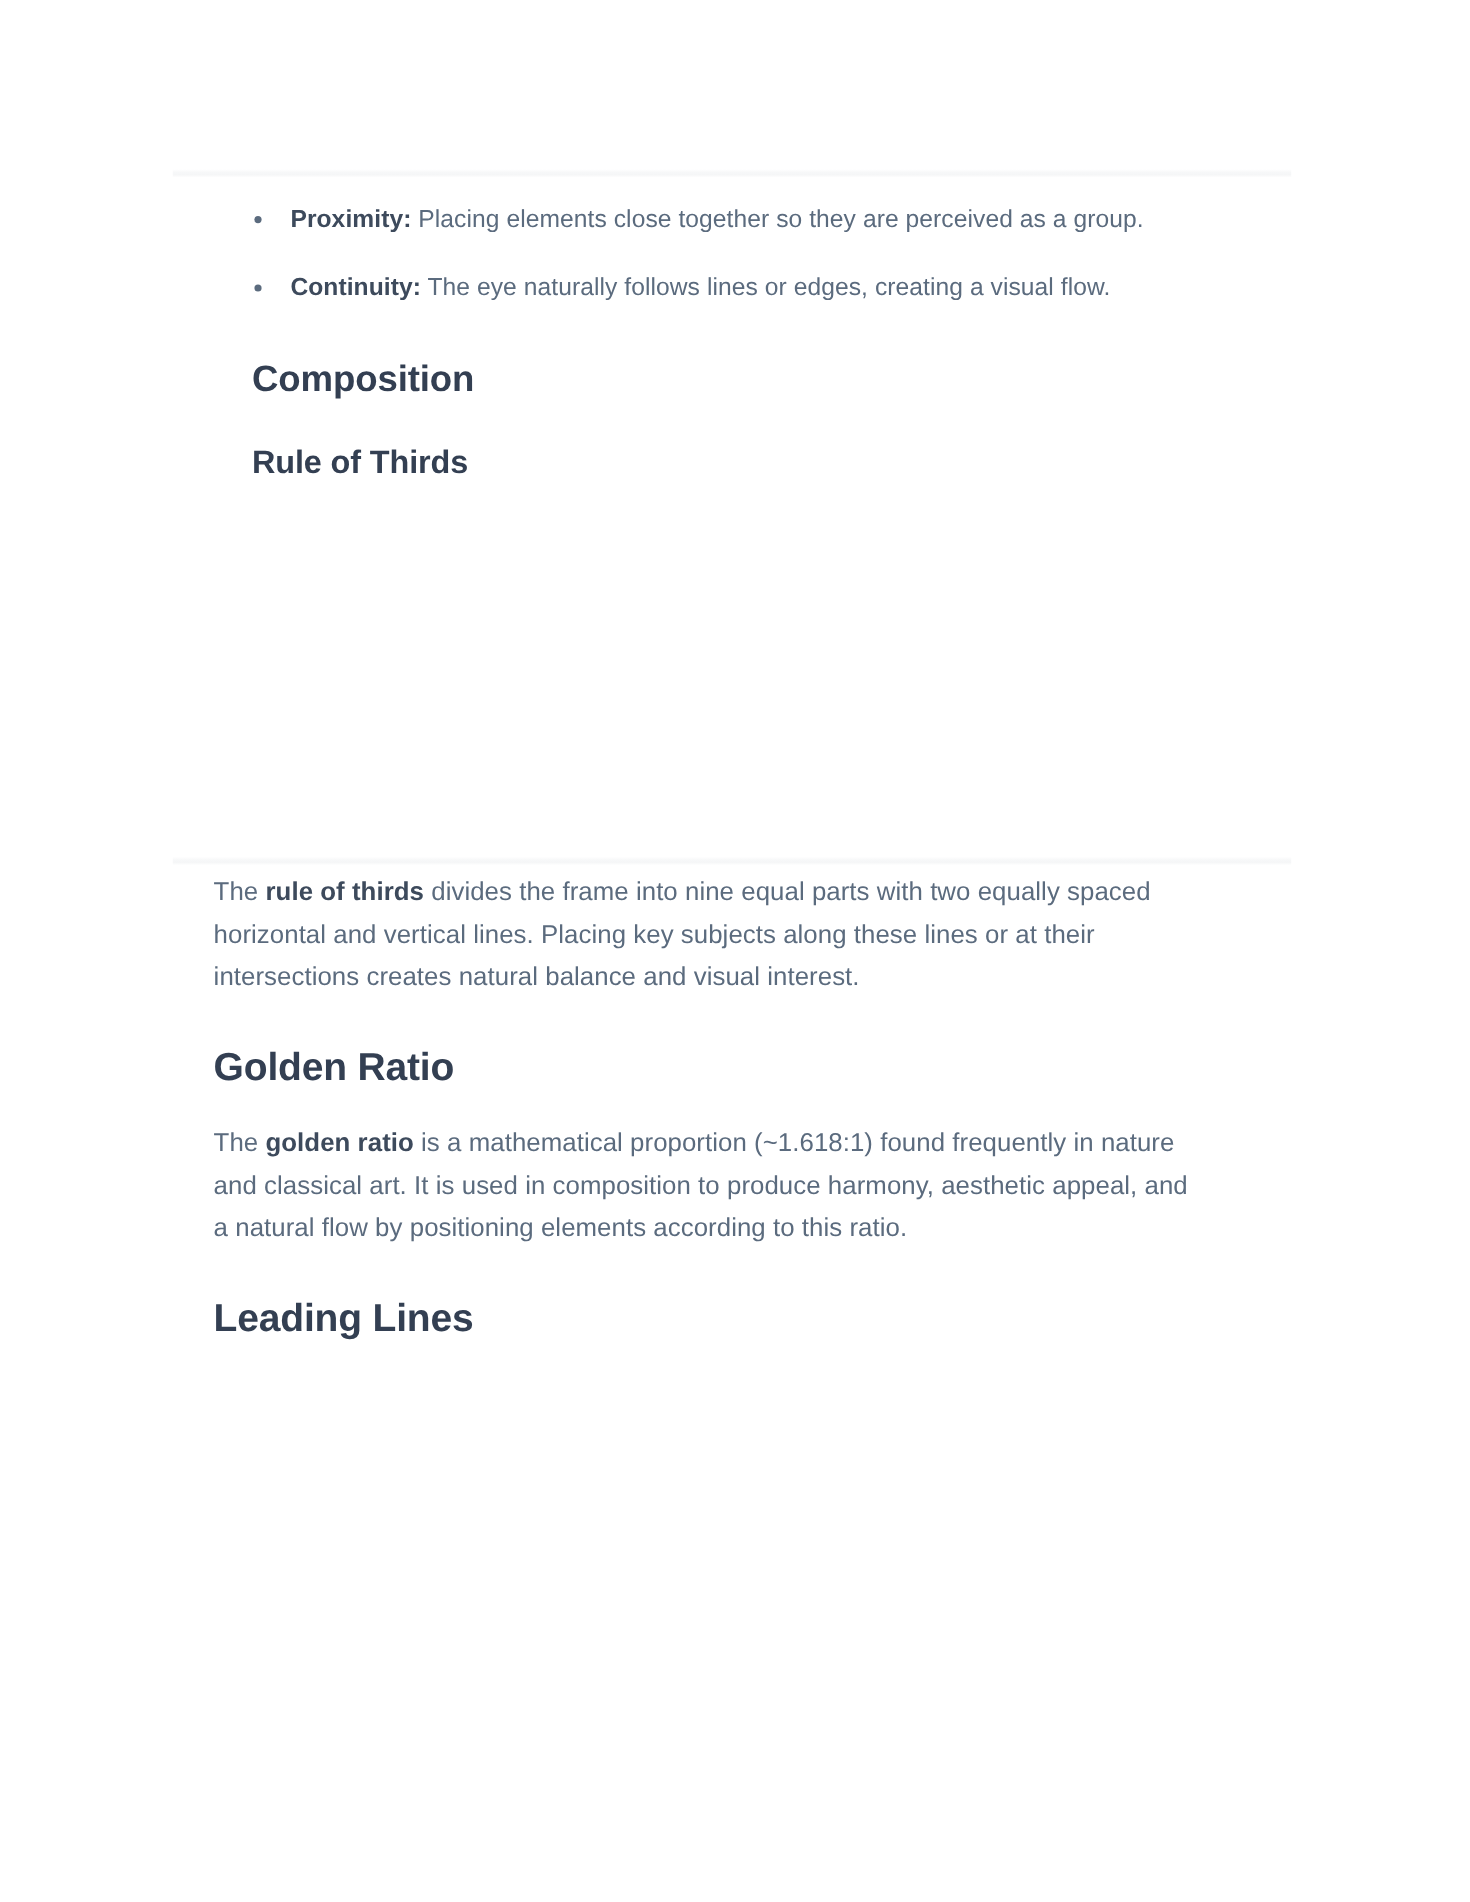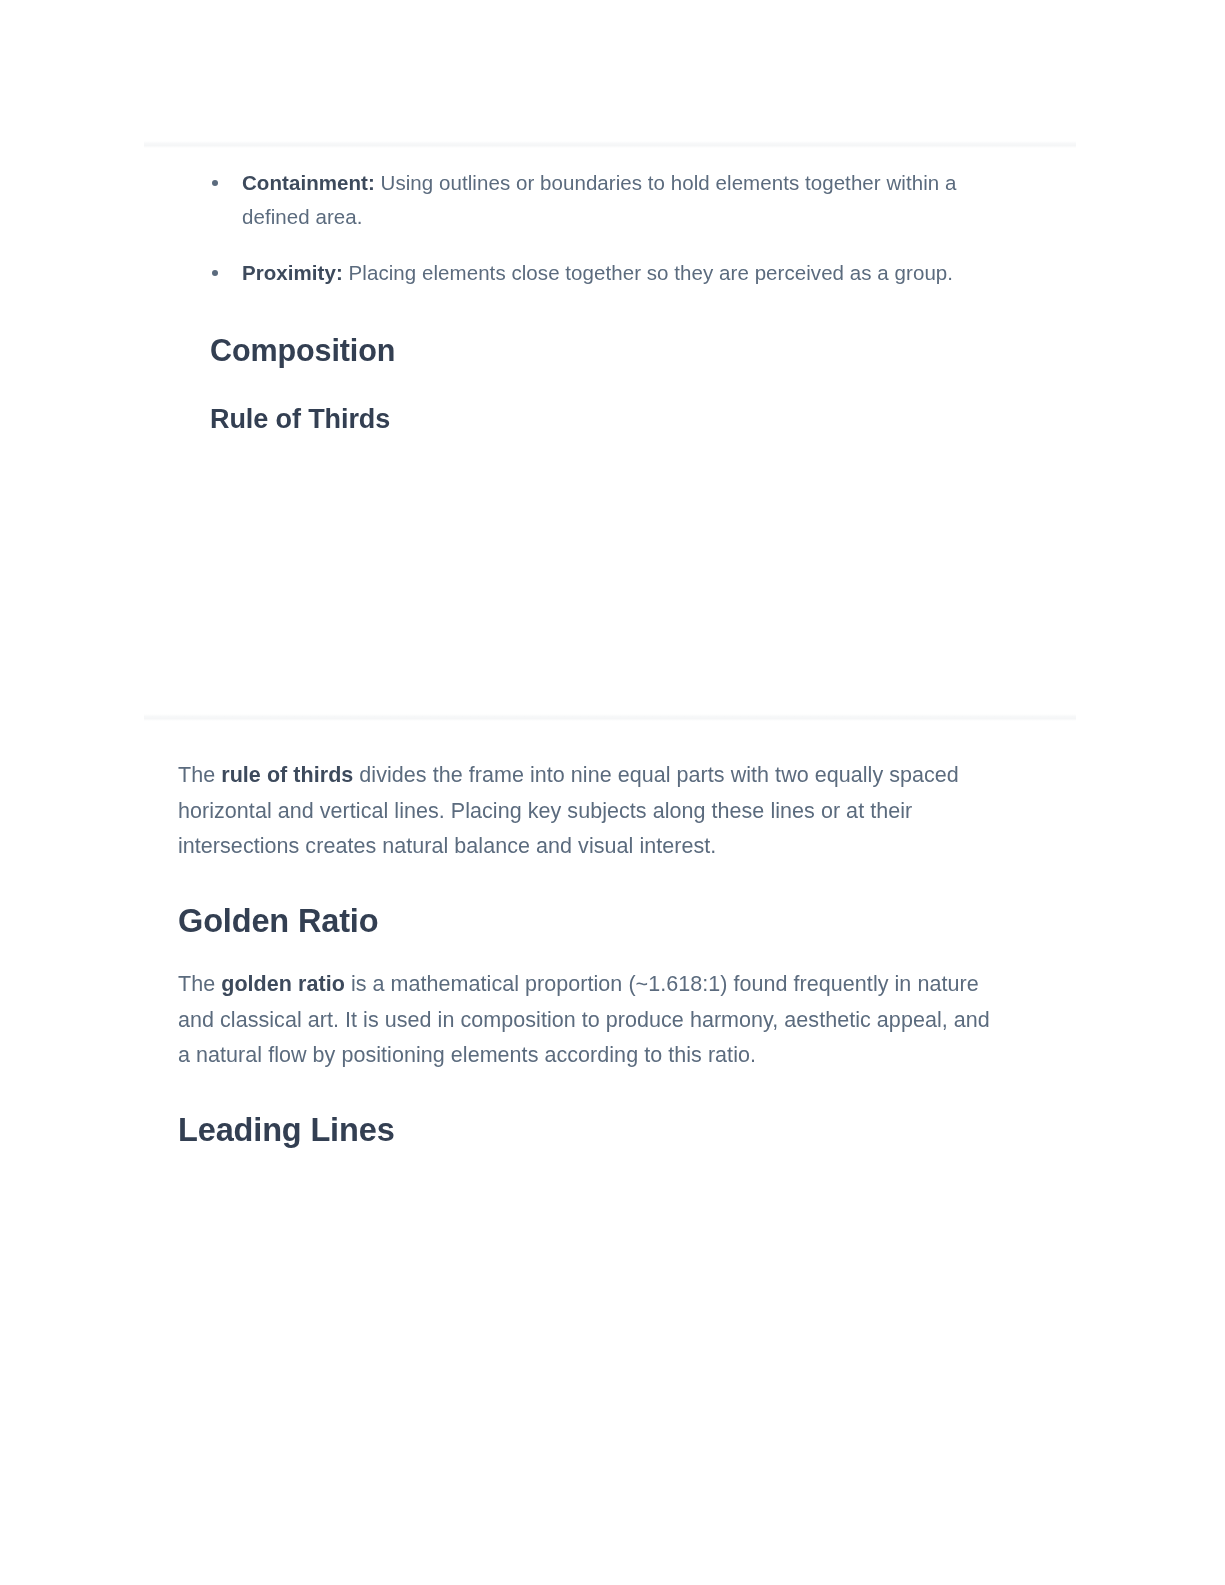--- a/index.html
+++ b/index.html
@@ -104,21 +104,21 @@
     line-height: 1.25;
     font-weight: 700;
     color: #333f52;
     margin: 34px 0 0 0;
     letter-spacing: -0.1px;
   }
 
   
   .block-lower {
     position: absolute;
-    top: 758px;
+    top: 726px;
     left: 178px;
     width: 820px;
   }
 
   .block-lower p {
     font-size: 21.5px;
     line-height: 35.5px;
     color: #5b6b7e;
     margin: 0;
     letter-spacing: 0.05px;
@@ -140,30 +140,30 @@
 
 <div class="page">
 
   <div class="divider top"></div>
   <div class="divider mid"></div>
 
   <div class="block-upper">
 
     <ul class="bullets">
 
-      <li>
-        <span class="dot"></span>
-        <span class="b">Containment:</span><span> Using outlines or boundaries to hold elements together within a defined area.</span>
-      </li>
 
       <li>
         <span class="dot"></span>
         <span class="b">Proximity:</span><span> Placing elements close together so they are perceived as a group.</span>
       </li>
 
+      <li>
+        <span class="dot"></span>
+        <span class="b">Continuity:</span><span> The eye naturally follows lines or edges, creating a visual flow.</span>
+      </li>
 
 
     </ul>
 
     <h2 class="sec-title">Composition</h2>
 
 
     <h3 class="sub-title">Rule of Thirds</h3>
 
   </div>

